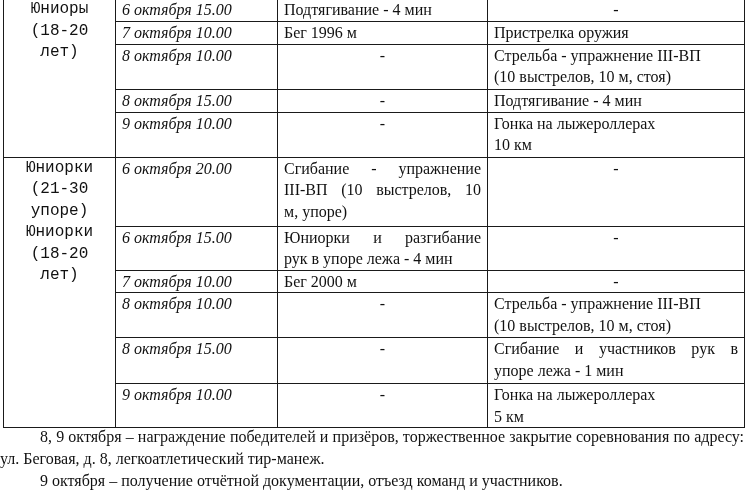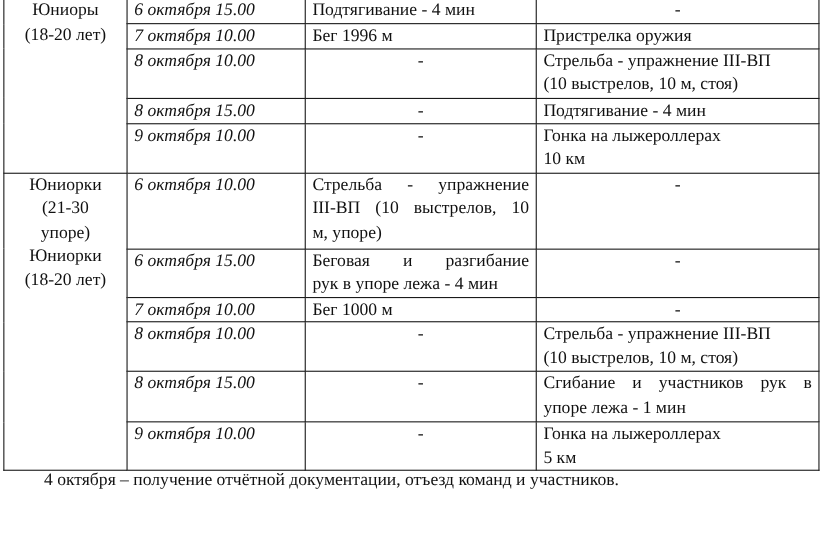--- a/index.html
+++ b/index.html
@@ -37,20 +37,21 @@
       line-height: 21.5px;
       font-size: 16px;
     }
     col.c-group { width: 112px; }
     col.c-date  { width: 162px; }
     col.c-phys  { width: 210px; }
     col.c-spec  { width: 257px; }
     td.group {
       text-align: center;
       padding: 1px 4px 0 4px;
+      font-family: Liberation Mono, monospace;
     }
     td.date { padding-left: 7px; font-style: italic; }
     td.center { text-align: center; }
     .line { display: block; }
     .just-line {
       display: block;
       text-align: justify;
       text-align-last: justify;
     }
     .notes {
@@ -138,44 +139,44 @@
       </tr>
 
       <tr style="height:69px">
         <td class="group" rowspan="6">
           <span class="line">Юниорки</span>
           <span class="line">(21-30</span>
           <span class="line">упоре)</span>
           <span class="line">Юниорки</span>
           <span class="line">(18-20 лет)</span>
         </td>
-        <td class="date">6 октября 10.00</td>
-        <td>
-          <span class="just-line">Стрельба - упражнение</span>
+        <td class="date">6 октября 20.00</td>
+        <td>
+          <span class="just-line">Сгибание - упражнение</span>
           <span class="just-line">III-ВП (10 выстрелов, 10</span>
           <span class="line">м, упоре)</span>
         </td>
         <td class="center">
             <span class="line">-</span>
           </td>
       </tr>
       <tr style="height:43px">
         <td class="date">6 октября 15.00</td>
         <td>
-          <span class="just-line">Беговая и разгибание</span>
+          <span class="just-line">Юниорки и разгибание</span>
           <span class="line">рук в упоре лежа - 4 мин</span>
         </td>
         <td class="center">
             <span class="line">-</span>
           </td>
       </tr>
       <tr style="height:21px">
         <td class="date">7 октября 10.00</td>
         <td>
-            <span class="line">Бег 1000 м</span>
+            <span class="line">Бег 2000 м</span>
           </td>
         <td class="center">
             <span class="line">-</span>
           </td>
       </tr>
       <tr style="height:45px">
         <td class="date">8 октября 10.00</td>
         <td class="center">
             <span class="line">-</span>
           </td>
@@ -201,15 +202,16 @@
           </td>
         <td>
           <span class="line">Гонка на лыжероллерах</span>
           <span class="line">5 км</span>
         </td>
       </tr>
     </tbody>
   </table>
 
   <div class="notes">
-    <p class="indent">4 октября – получение отчётной документации, отъезд команд и участников.</p>
+    <p class="justified">8, 9 октября – награждение победителей и призёров, торжественное закрытие соревнования по адресу: ул. Беговая, д. 8, легкоатлетический тир-манеж.</p>
+    <p class="indent">9 октября – получение отчётной документации, отъезд команд и участников.</p>
   </div>
 </div>
 
 </body></html>

